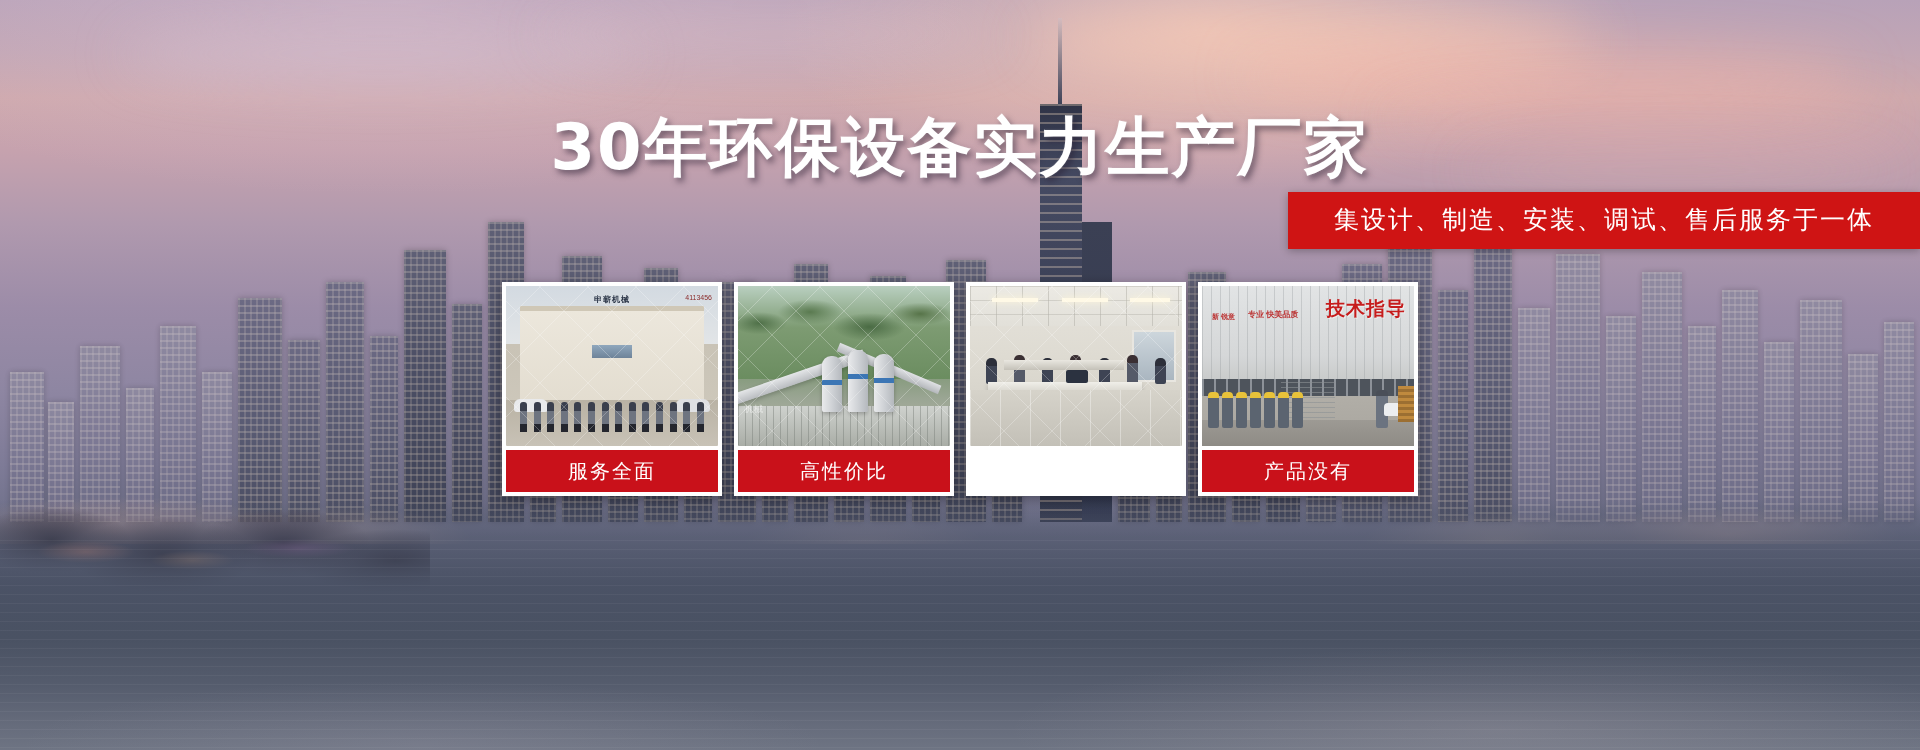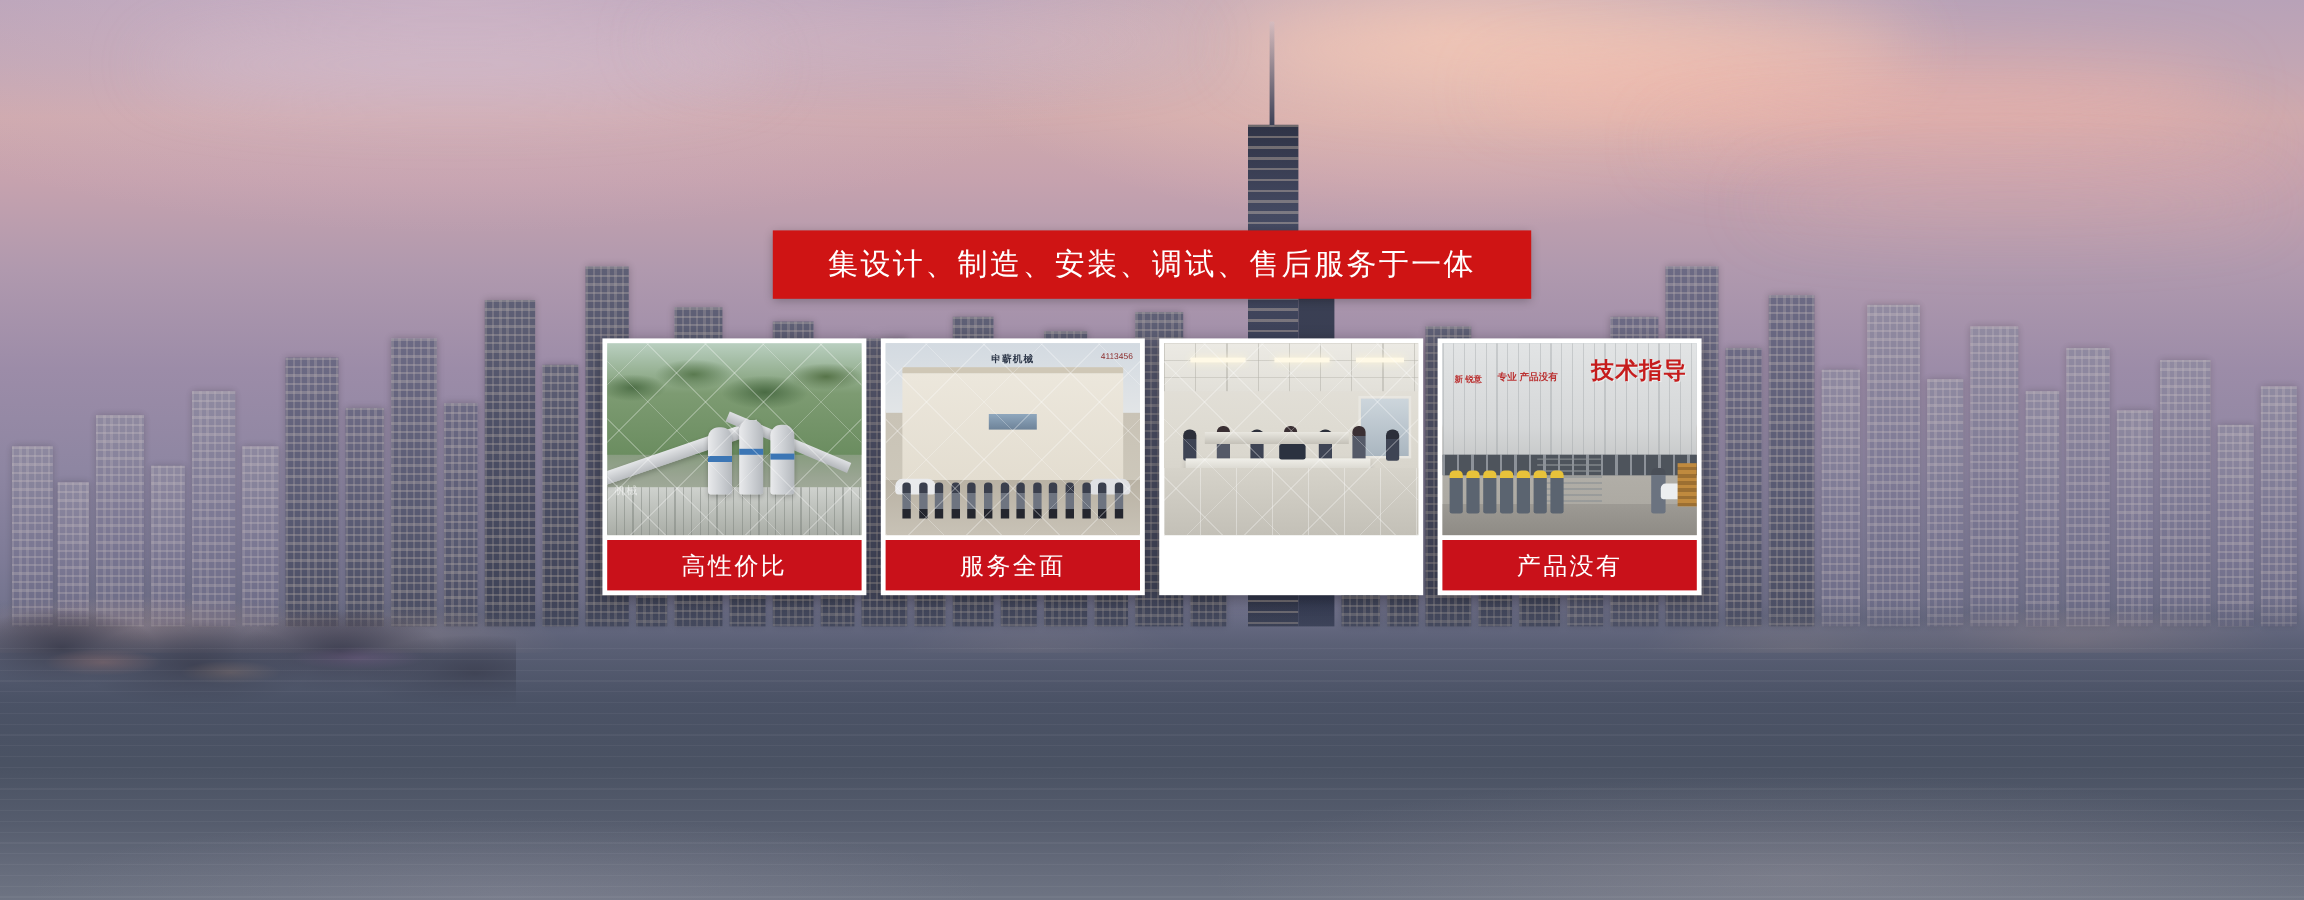--- a/index.html
+++ b/index.html
@@ -143,21 +143,21 @@
     font-size:64px;
     font-weight:bold;
     letter-spacing:2px;
     color:#ffffff;
     text-shadow:3px 4px 6px rgba(40,30,50,.55), 0 0 2px rgba(255,255,255,.3);
     font-family:"DejaVu Sans","Liberation Sans",sans-serif;
     white-space:nowrap;
   }
 
   
-  .subbar-wrap { position:absolute; left:0; right:0; top:192px; text-align:center; }
+  .subbar-wrap { position:absolute; left:0; right:0; top:192px; text-align:right; }
   .subbar {
     display:inline-block;
     background:#cf1414;
     color:#ffffff;
     font-size:25px;
     letter-spacing:2px;
     padding:11px 46px 13px;
     font-family:"DejaVu Sans","Liberation Sans",sans-serif;
     box-shadow:0 2px 8px rgba(0,0,0,.28);
   }
@@ -356,26 +356,59 @@
     <div class="bld far" style="left:1884px;width:30px;height:200px"></div>
   </div>
 
   <div class="citylights"></div>
   <div class="treeline"></div>
   <div class="treeglow"></div>
   <div class="water"></div>
   <div class="water-shine"></div>
   <div class="water-lines"></div>
 
+  <div class="headline">30年环保设备实力生产厂家</div>
 
   <div class="subbar-wrap">
     <div class="subbar">集设计、制造、安装、调试、售后服务于一体</div>
   </div>
 
   <div class="cards">
+
+    <div class="card">
+      <div class="card-photo p1 mesh">
+        <div class="sky1"></div>
+        <div class="bldg">
+          <div class="wins"></div>
+          <div class="entry"></div>
+        </div>
+        <div class="sign">申蕲机械</div>
+        <div class="phone">4113456</div>
+        <div class="ground"></div>
+        <div class="car l"></div>
+          <div class="car r"></div>
+        <div class="row">
+          <i></i>
+            <i></i>
+            <i></i>
+            <i></i>
+            <i></i>
+            <i></i>
+            <i></i>
+            <i></i>
+            <i></i>
+            <i></i>
+            <i></i>
+            <i></i>
+            <i></i>
+            <i></i>
+        </div>
+      </div>
+      <div class="card-label">服务全面</div>
+    </div>
 
     <div class="card">
       <div class="card-photo p2 mesh">
         <div class="forest"></div>
         <div class="shed"></div>
         <div class="belt"></div>
         <div class="belt2"></div>
         <div class="silo s1">
             <b></b>
           </div>
@@ -384,52 +417,20 @@
           </div>
         <div class="silo s3">
             <b></b>
           </div>
         <div class="wm">机械</div>
       </div>
       <div class="card-label">高性价比</div>
     </div>
 
     <div class="card">
-      <div class="card-photo p1 mesh">
-        <div class="sky1"></div>
-        <div class="bldg">
-          <div class="wins"></div>
-          <div class="entry"></div>
-        </div>
-        <div class="sign">申蕲机械</div>
-        <div class="phone">4113456</div>
-        <div class="ground"></div>
-        <div class="car l"></div>
-          <div class="car r"></div>
-        <div class="row">
-          <i></i>
-            <i></i>
-            <i></i>
-            <i></i>
-            <i></i>
-            <i></i>
-            <i></i>
-            <i></i>
-            <i></i>
-            <i></i>
-            <i></i>
-            <i></i>
-            <i></i>
-            <i></i>
-        </div>
-      </div>
-      <div class="card-label">服务全面</div>
-    </div>
-
-    <div class="card">
       <div class="card-photo p3 mesh">
         <div class="ceil"></div>
         <div class="lamp a"></div>
           <div class="lamp b"></div>
           <div class="lamp c"></div>
         <div class="winr"></div>
         <div class="ppl">
             <i></i>
             <i></i>
             <i></i>
@@ -443,21 +444,21 @@
         <div class="mon"></div>
         <div class="floor"></div>
       </div>
     </div>
 
     <div class="card">
       <div class="card-photo p4">
         <div class="wall"></div>
         <div class="slogan">技术指导</div>
         <div class="sm1">新 锐意</div>
-        <div class="sm2">专业 产品没有</div>
+        <div class="sm2">专业 快美品质</div>
         <div class="bandwin"></div>
         <div class="door"></div>
         <div class="grnd"></div>
         <div class="crew">
             <i></i>
             <i></i>
             <i></i>
             <i></i>
             <i></i>
             <i></i>

